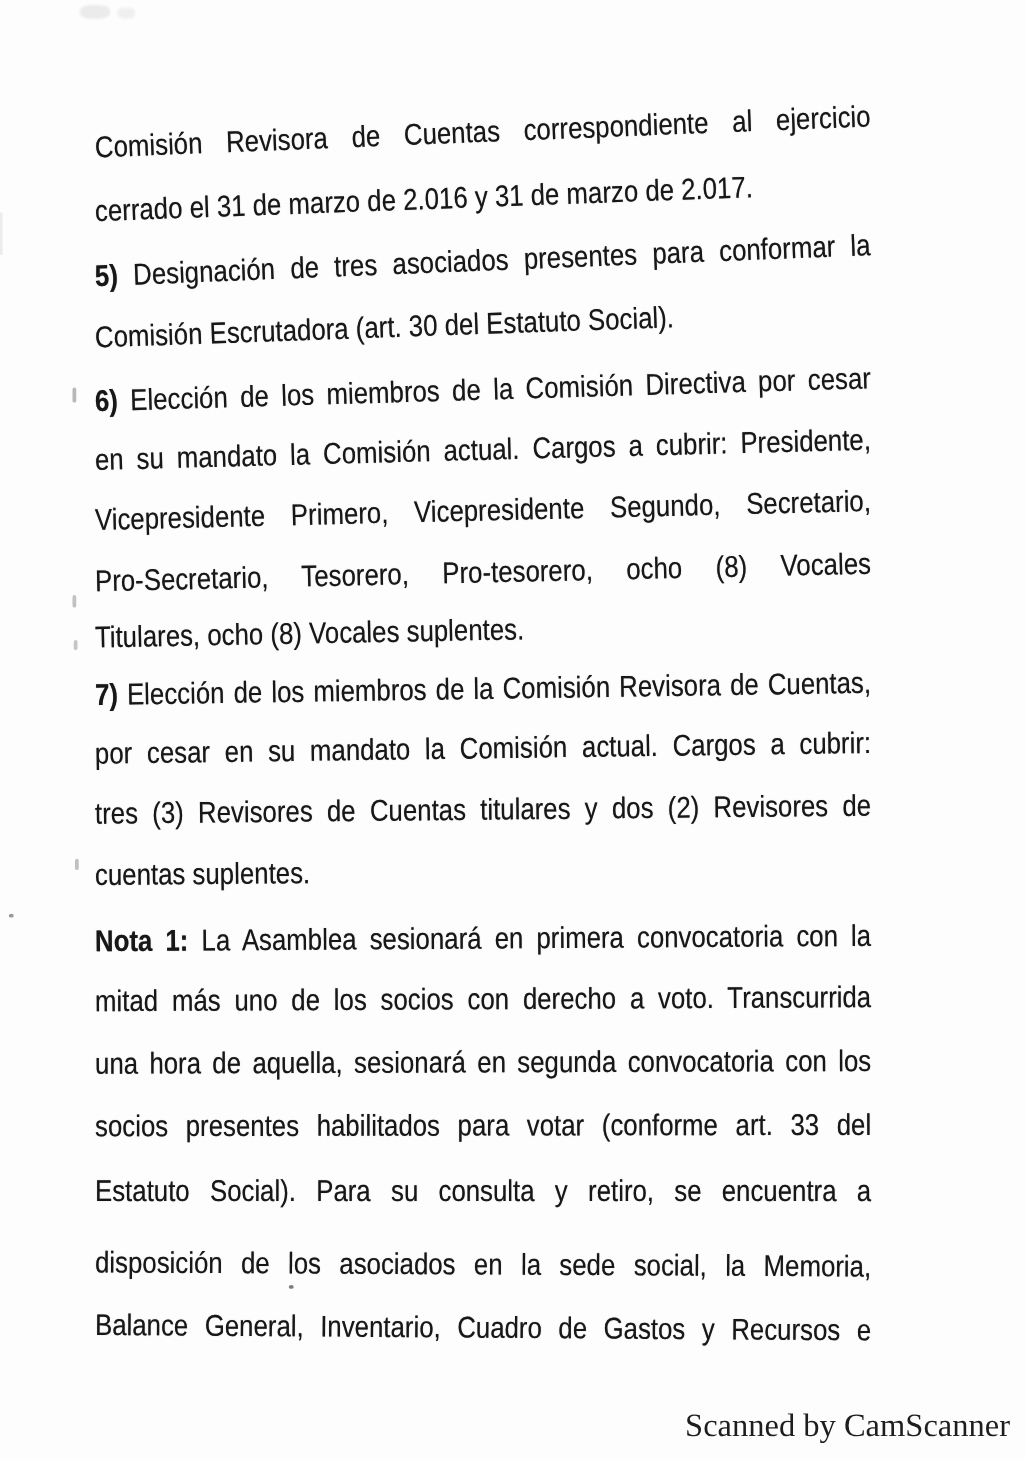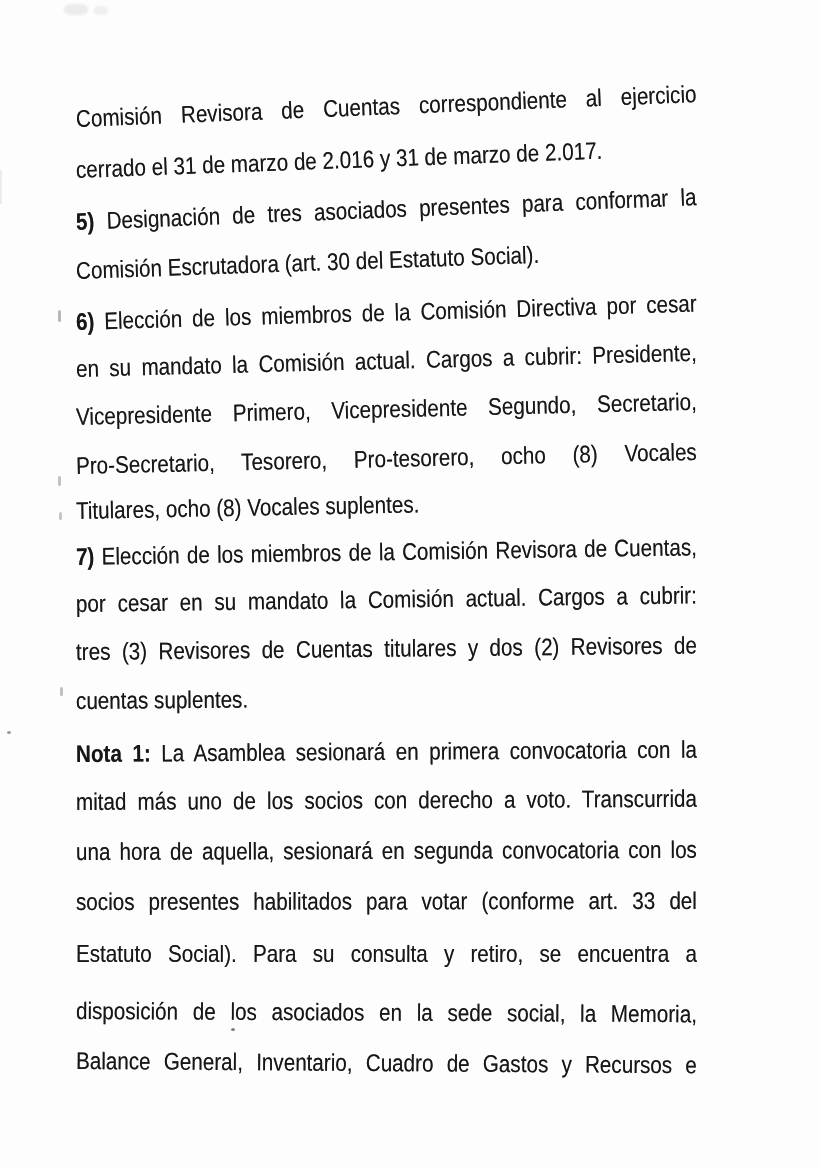--- a/index.html
+++ b/index.html
@@ -87,20 +87,21 @@
       <div class="line" style="top: 686px; transform: rotate(-0.5deg) scaleX(0.86);"><span>cuentas suplentes.</span></div>
       <div class="line just" style="top: 739px; transform: rotate(-0.4deg) scaleX(0.86);"><span class="b">Nota 1:</span> <span>La Asamblea sesionará en primera convocatoria con la</span></div>
       <div class="line just" style="top: 787px; transform: rotate(-0.3deg) scaleX(0.86);"><span>mitad más uno de los socios con derecho a voto. Transcurrida</span></div>
       <div class="line just" style="top: 837px; transform: rotate(-0.2deg) scaleX(0.86);"><span>una hora de aquella, sesionará en segunda convocatoria con los</span></div>
       <div class="line just" style="top: 887px; transform: rotate(-0.1deg) scaleX(0.86);"><span>socios presentes habilitados para votar (conforme art. 33 del</span></div>
       <div class="line just" style="top: 939px; transform: rotate(0deg) scaleX(0.86);"><span>Estatuto Social). Para su consulta y retiro, se encuentra a</span></div>
       <div class="line just" style="top: 996px; transform: rotate(0.3deg) scaleX(0.86);"><span>disposición de los asociados en la sede social, la Memoria,</span></div>
       <div class="line just" style="top: 1046px; transform: rotate(0.4deg) scaleX(0.86);"><span>Balance General, Inventario, Cuadro de Gastos y Recursos e</span></div>
     </div>
 
+  <div class="watermark">Scanned by CamScanner</div>
 
   <div class="artifact smudge-a"></div>
   <div class="artifact smudge-b"></div>
   <div class="artifact speck-1"></div>
   <div class="artifact speck-2"></div>
   <div class="artifact speck-3"></div>
   <div class="artifact speck-4"></div>
   <div class="artifact dot-1"></div>
   <div class="artifact dot-2"></div>
   <div class="artifact edge-l"></div>

